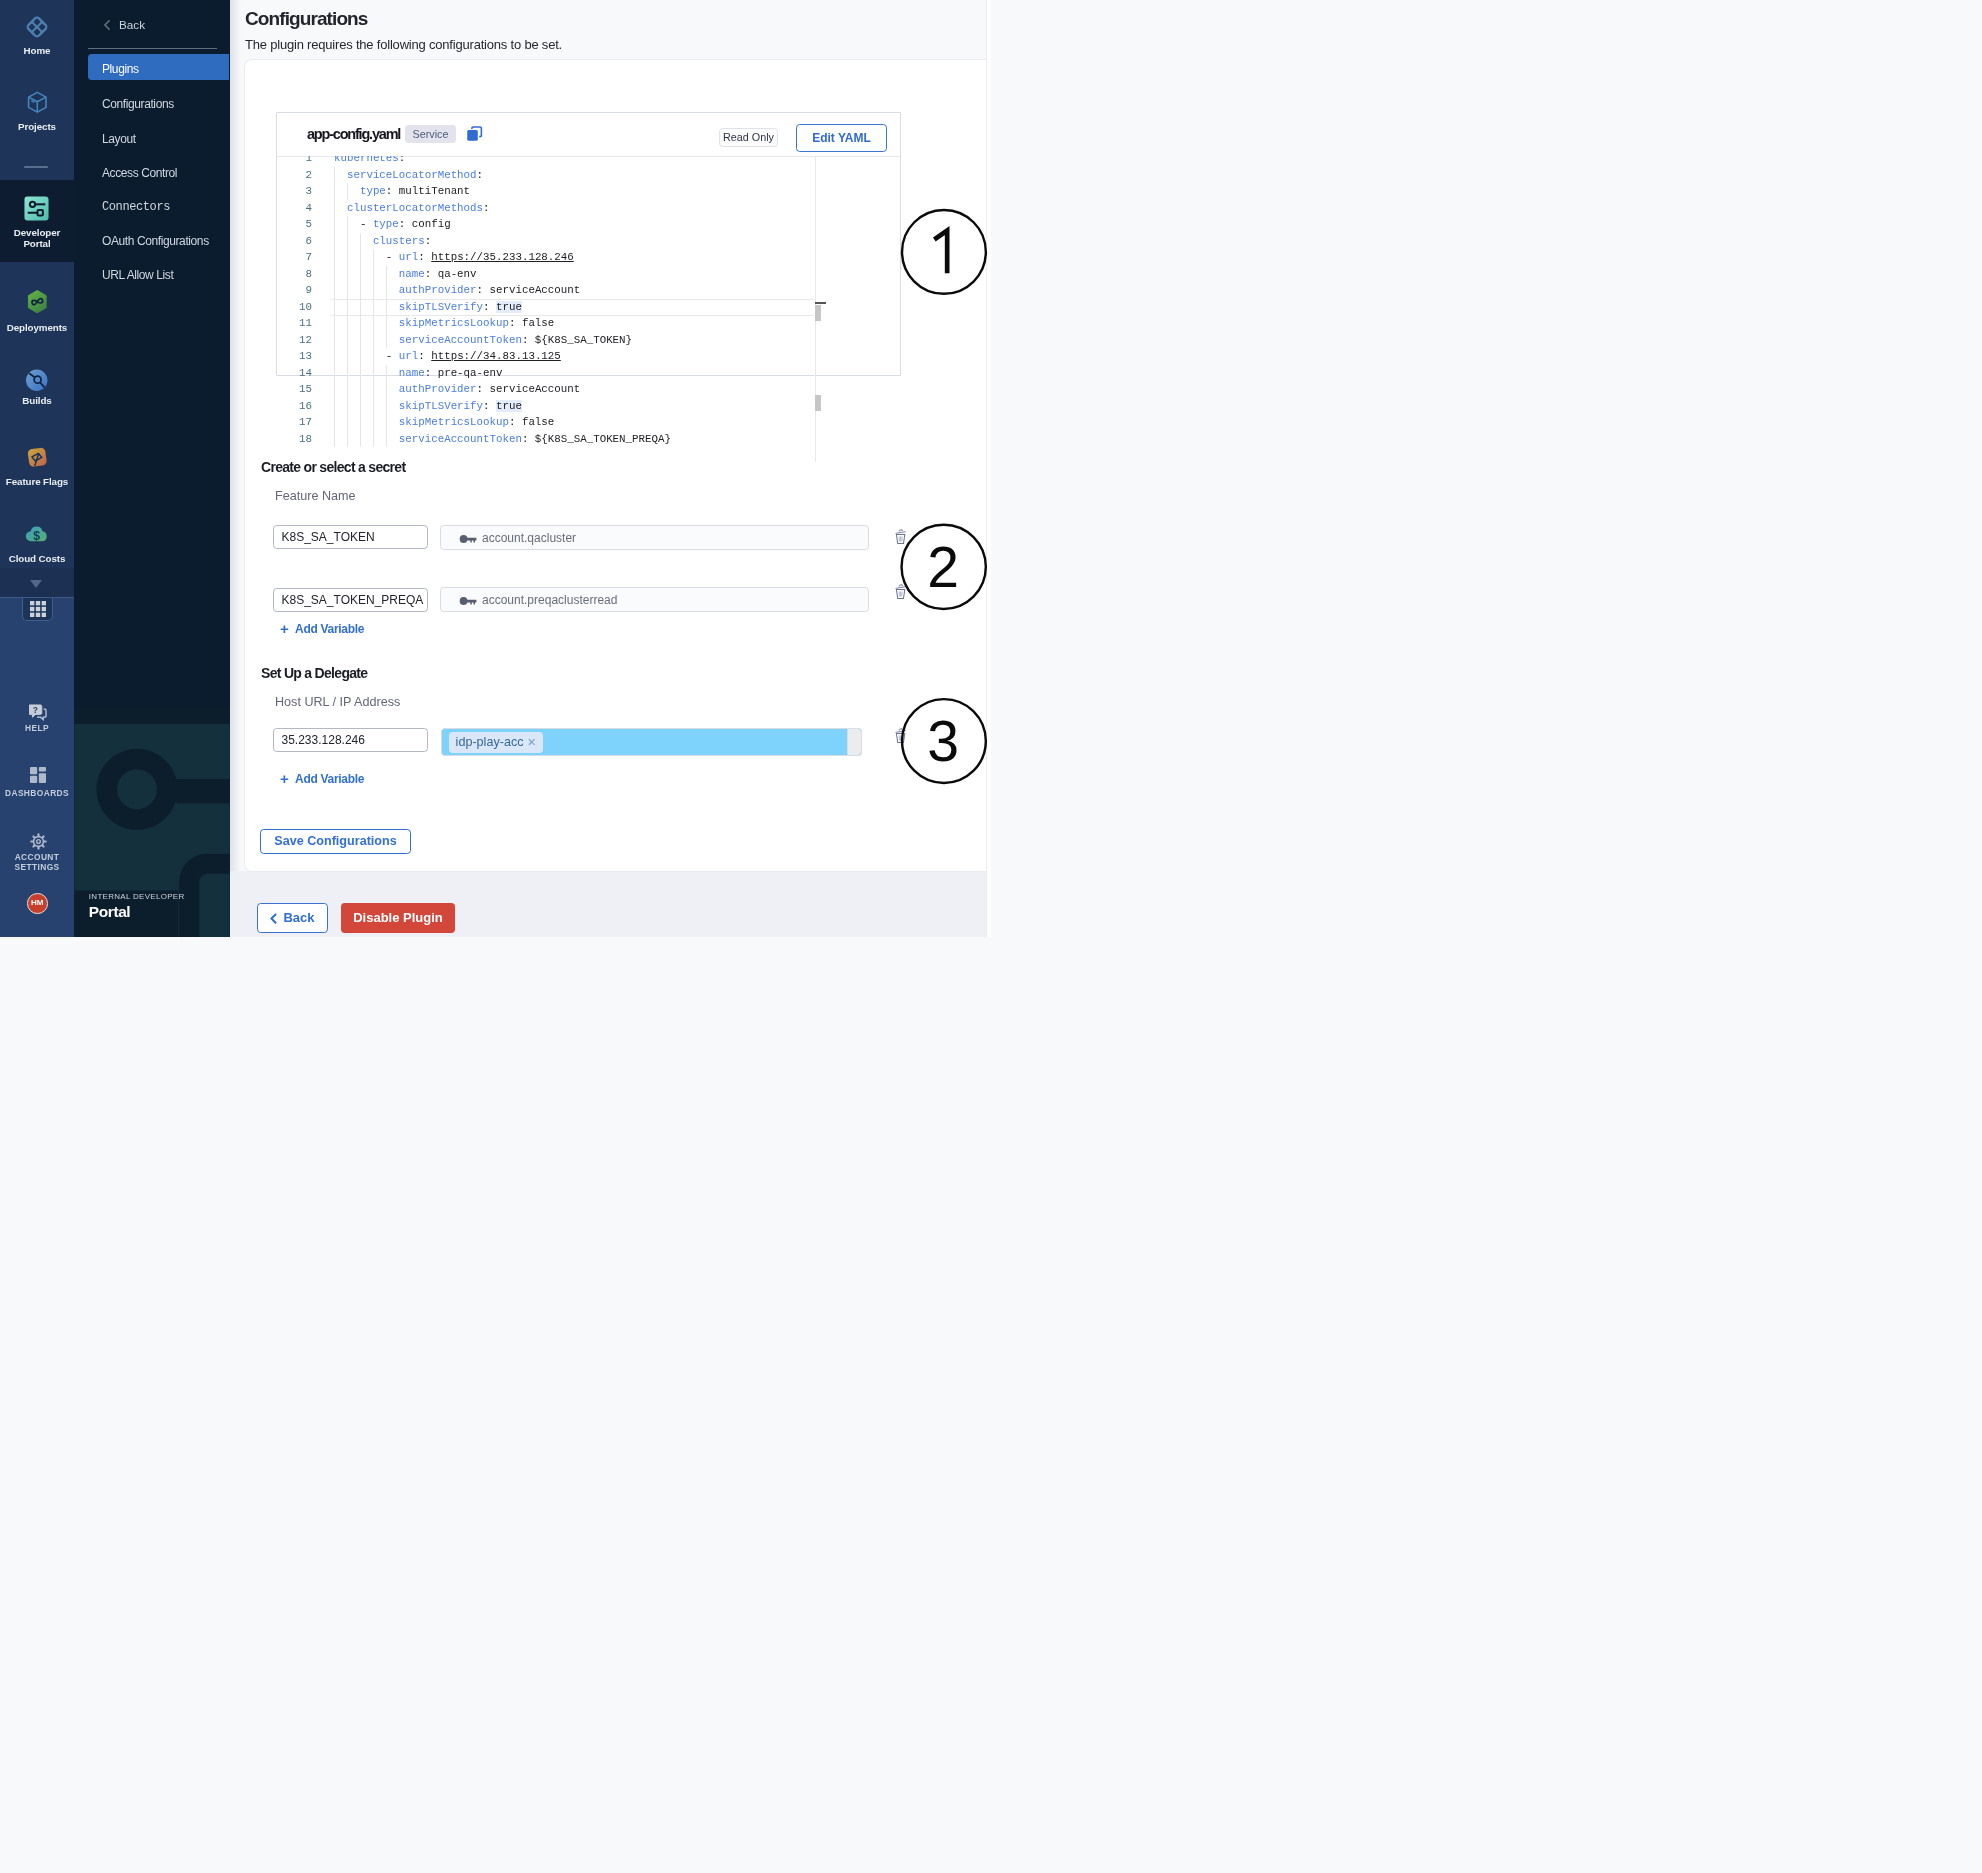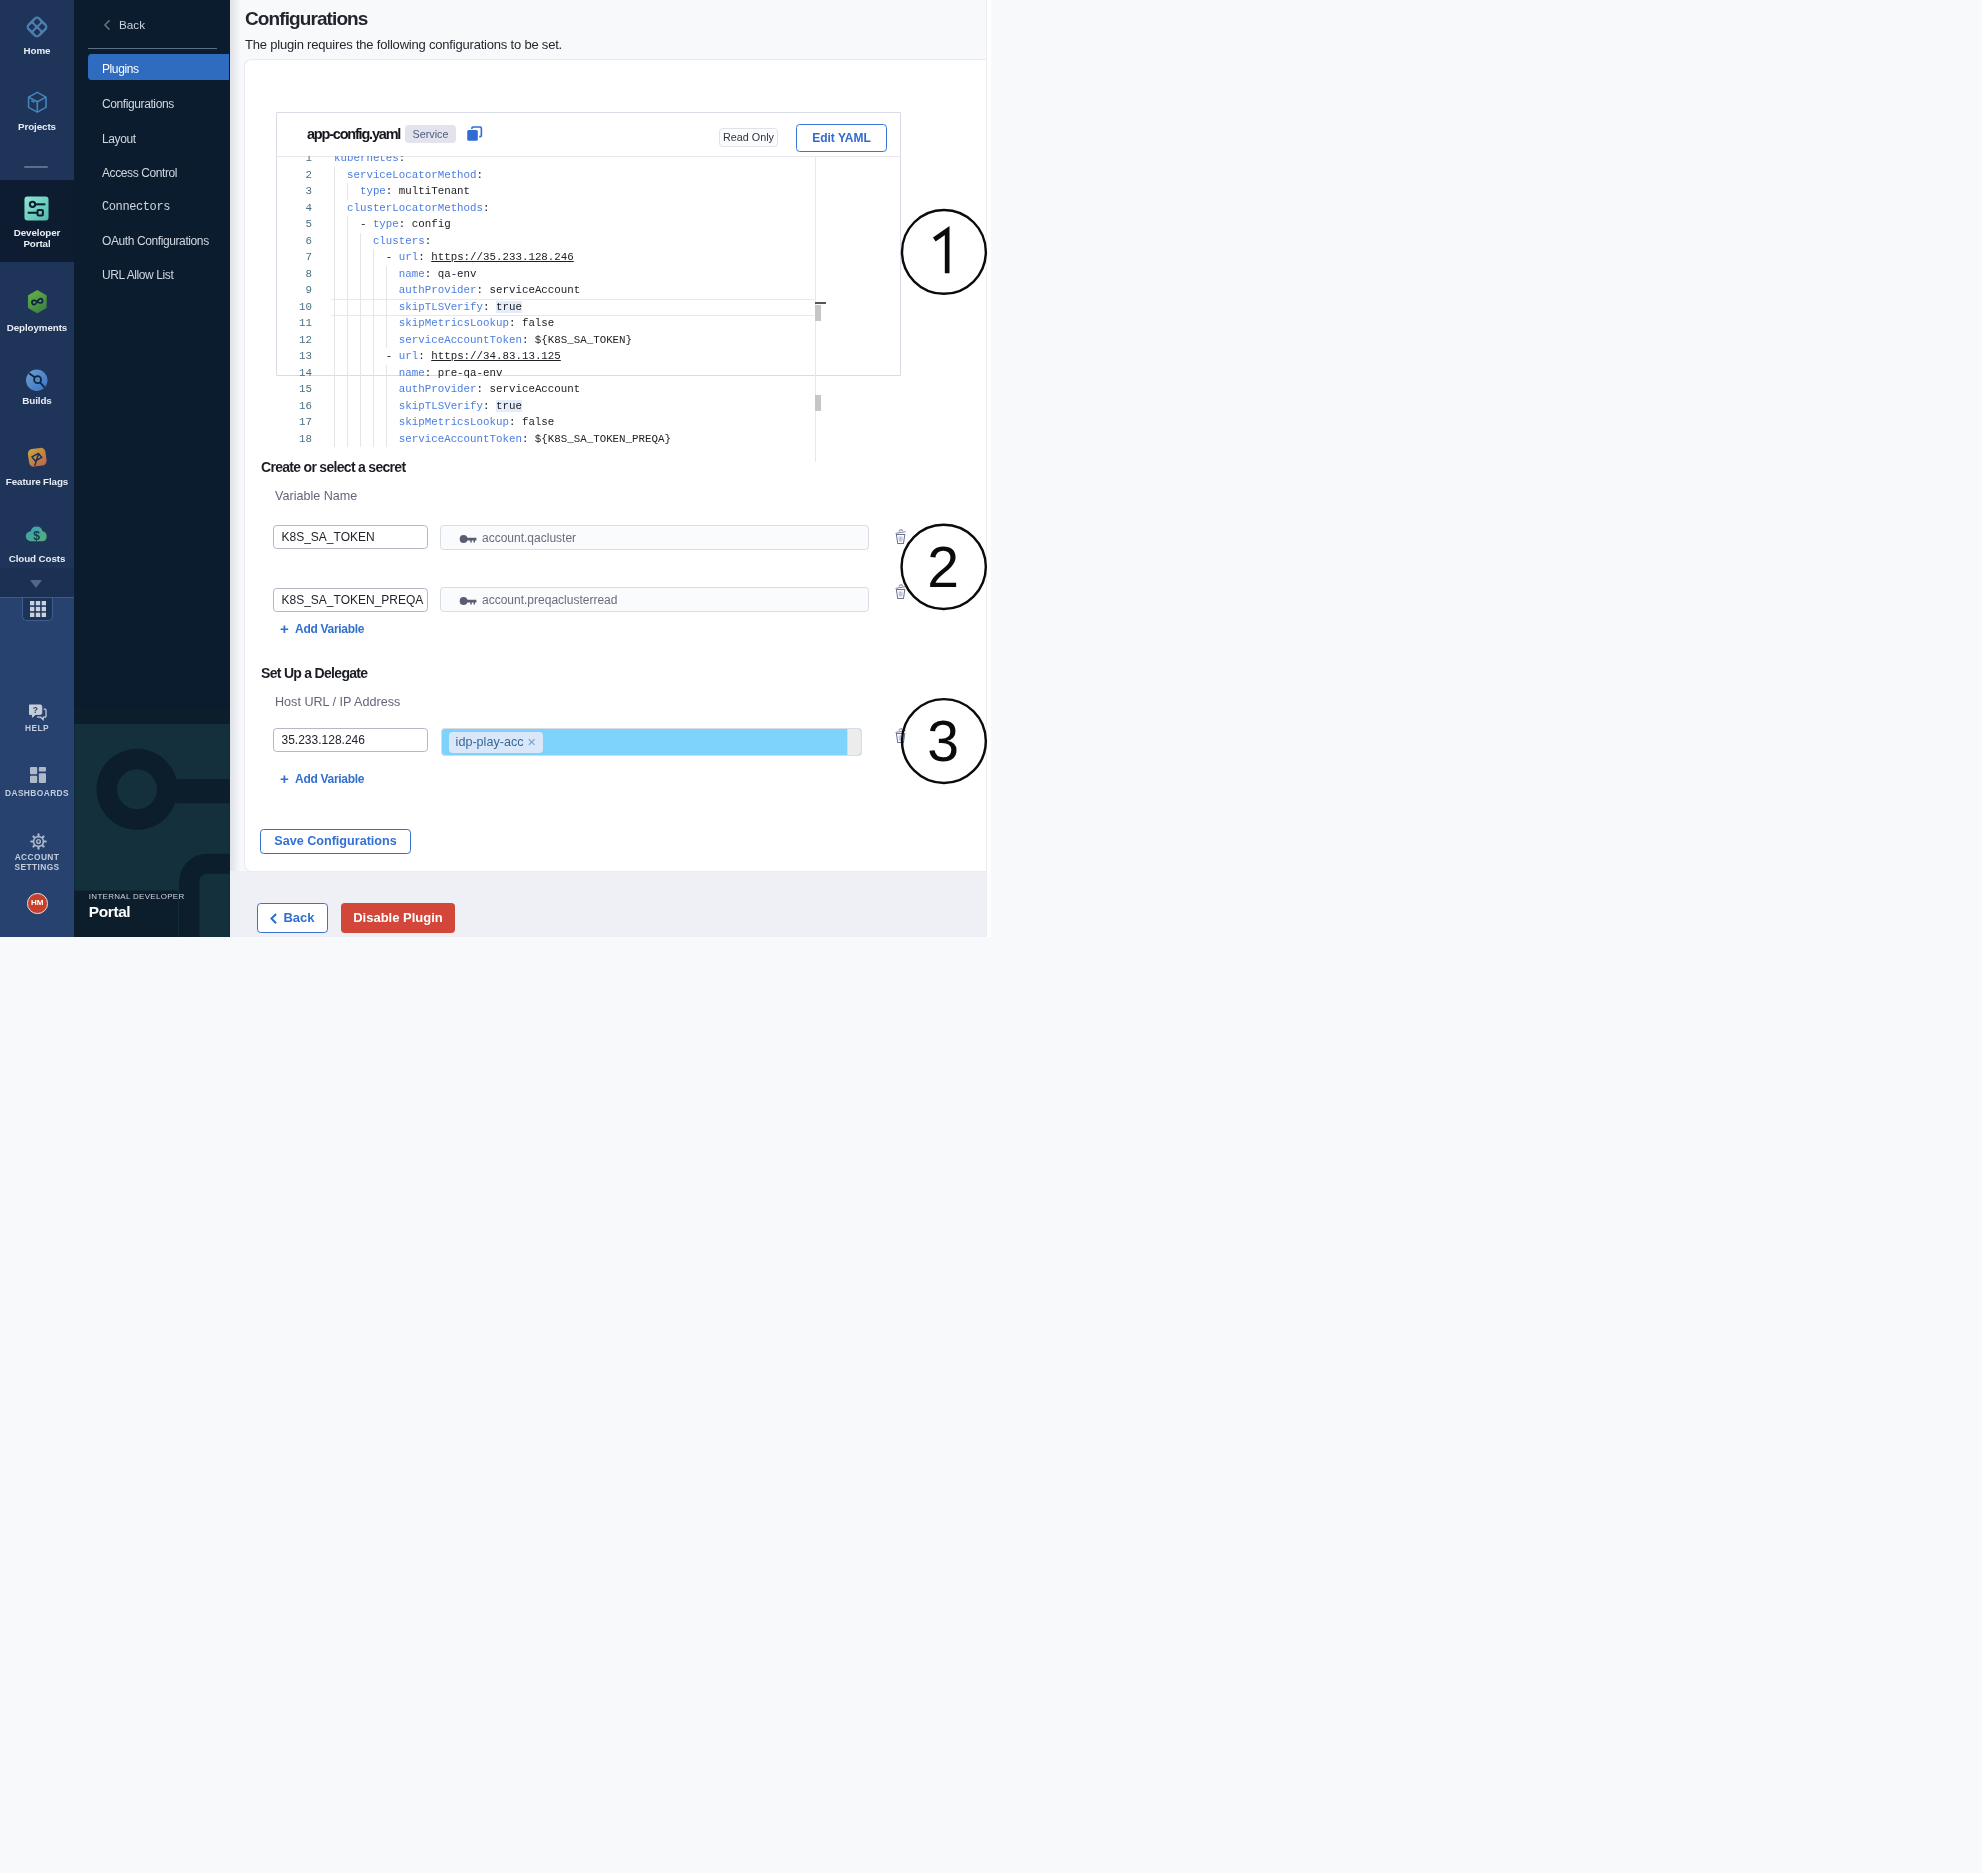--- a/index.html
+++ b/index.html
@@ -257,21 +257,21 @@
 
   <div id="main"></div>
   <div id="navshadow"></div>
   <div id="botstrip"></div>
   <div id="card"></div>
 
   <div class="abs" style="left:245px;top:8.4px;font-size:19px;font-weight:700;letter-spacing:-0.9px;color:#23252c;">Configurations</div>
   <div class="abs" style="left:245px;top:37px;font-size:13px;letter-spacing:-0.2px;color:#26282f;">The plugin requires the following configurations to be set.</div>
 
   <div class="h2" style="top:459px">Create or select a secret</div>
-  <div class="lbl" style="top:489px">Variable Name</div>
+  <div class="lbl" style="top:489px">Feature Name</div>
   <div class="tinput" style="top:525px">K8S_SA_TOKEN</div>
   <div class="sbox" style="top:525px">
     <svg style="position:absolute;left:18px;top:6.6px" width="18" height="12" viewBox="0 0 19 13">
       <circle cx="4.7" cy="6.5" r="4.2" fill="#585d70"></circle>
       <path d="M8 5.1 H18.6 V8 H17.1 V10.4 H15.5 V8 H13.6 V10.4 H12 V8 H8 Z" fill="#585d70"></path>
     </svg>
     <div class="txt">account.qacluster</div>
   </div>
   <div class="tinput" style="top:588px">K8S_SA_TOKEN_PREQA</div>
   <div class="sbox" style="top:587px">

